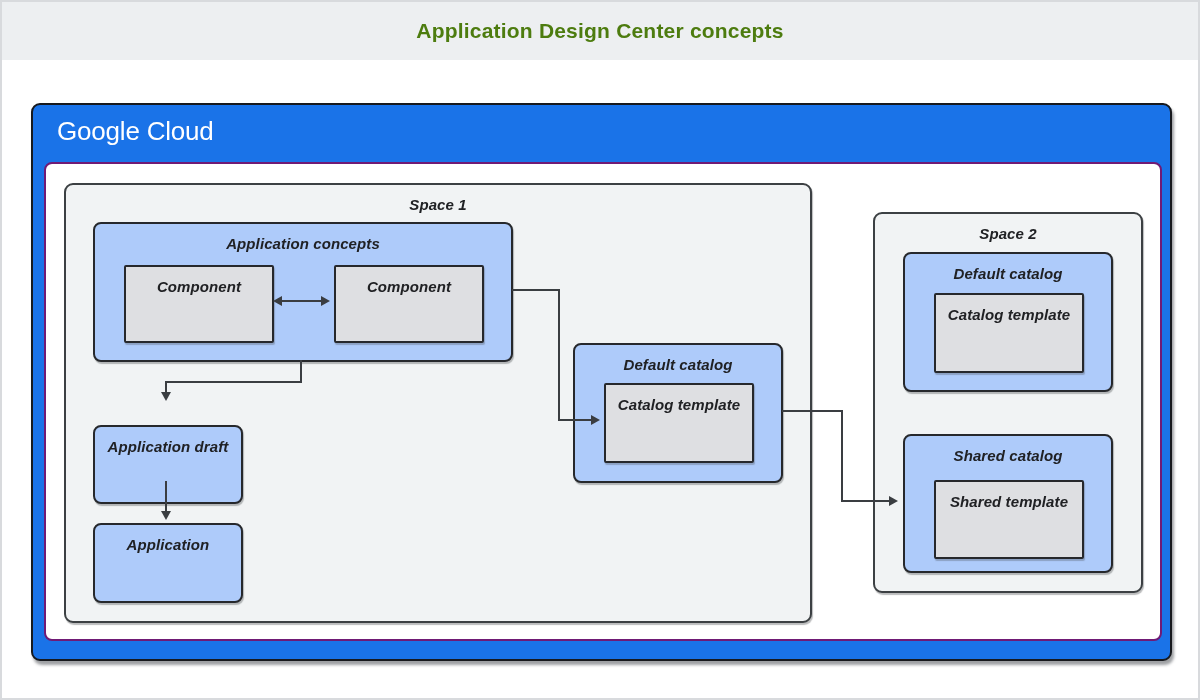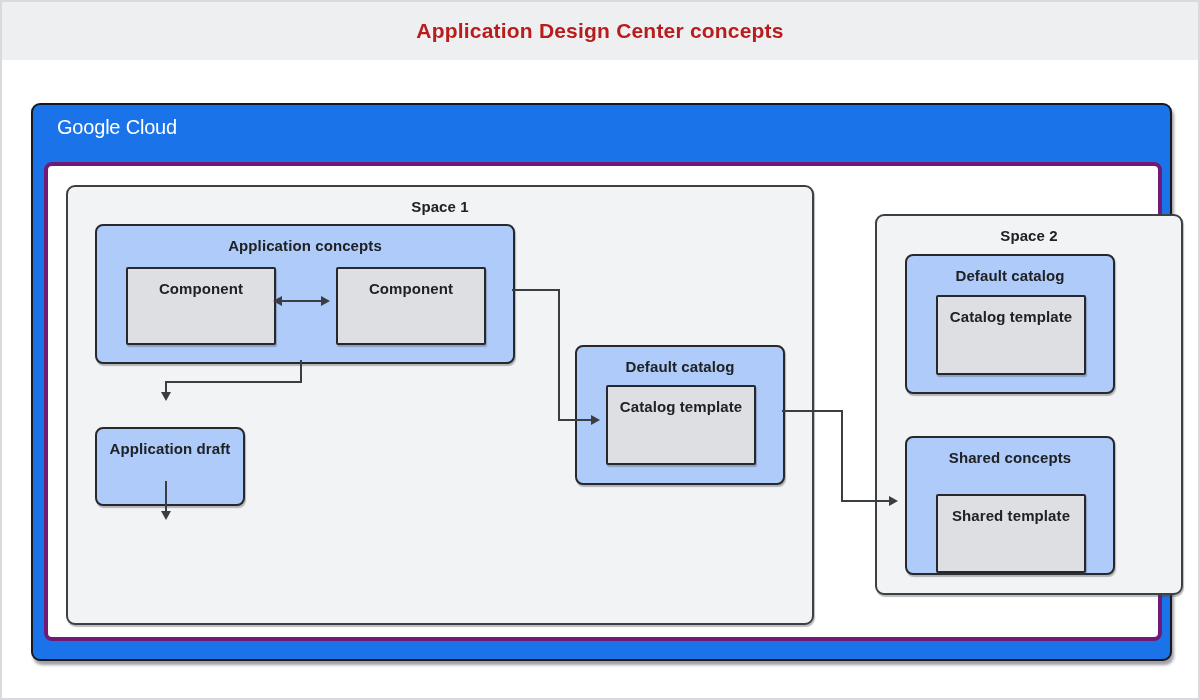--- a/index.html
+++ b/index.html
@@ -6,34 +6,34 @@
   .page{
     position:relative;width:1200px;height:700px;box-sizing:border-box;
     background:#ffffff;border:2px solid #d8dadd;overflow:hidden;
     font-family:"Liberation Sans","DejaVu Sans",sans-serif;color:#202124;
   }
   
   .titlebar{
     position:absolute;left:0;top:0;width:100%;height:58px;
     background:#edeff1;display:flex;align-items:center;justify-content:center;
   }
-  .titlebar h1{margin:0;font-size:21px;font-weight:700;color:#b91c1c;letter-spacing:.2px;}
+  .titlebar h1{margin:0;font-size:21px;font-weight:700;color:#4d7c0f;letter-spacing:.2px;}
   
   .gcp{
     position:absolute;left:29px;top:101px;width:1141px;height:558px;box-sizing:border-box;
     background:#1a73e8;border:2px solid #17191d;border-radius:9px;
     box-shadow:2px 4px 3px rgba(95,99,104,.6);
   }
   .gcp-logo{
     position:absolute;left:24px;top:11px;color:#ffffff;
-    font-size:20px;font-weight:500;letter-spacing:-.2px;white-space:nowrap;
+    font-size:26px;font-weight:500;letter-spacing:-.2px;white-space:nowrap;
   }
   .canvas{
     position:absolute;left:11px;top:57px;width:1118px;height:479px;box-sizing:border-box;
-    background:#ffffff;border:4px solid #701a75;border-radius:8px;
+    background:#ffffff;border:2px solid #701a75;border-radius:8px;font-style:italic;
   }
   
   .space{
     position:absolute;box-sizing:border-box;background:#f1f3f4;
     border:2px solid #3c4043;border-radius:9px;box-shadow:1px 2px 1px rgba(60,64,67,.35);
   }
   .box-blue{
     position:absolute;box-sizing:border-box;background:#aecbfa;
     border:2px solid #26282c;border-radius:8px;box-shadow:1px 2px 1px rgba(60,64,67,.35);
   }
@@ -77,42 +77,45 @@
           </div>
           <div class="box-gray" style="left:239px;top:41px;width:150px;height:78px;">
             <span class="lbl">Component</span>
           </div>
         </div>
 
         <div class="box-blue" style="left:27px;top:219px;width:150px;height:79px;margin-top:21px;">
           <span class="lbl">Application draft</span>
         </div>
 
+        <div class="box-blue" style="left:27px;top:338px;width:150px;height:80px;">
+          <span class="lbl">Application</span>
+        </div>
 
         <div class="box-blue" style="left:507px;top:158px;width:210px;height:140px;">
           <span class="lbl">Default catalog</span>
           <div class="box-gray" style="left:29px;top:38px;width:150px;height:80px;">
             <span class="lbl">Catalog template</span>
           </div>
         </div>
       </section>
 
-      <section class="space" style="left:827px;top:48px;width:308px;height:381px;">
+      <section class="space" style="left:827px;top:48px;width:270px;height:381px;">
         <span class="lbl">Space 2</span>
 
         <div class="box-blue" style="left:28px;top:38px;width:210px;height:140px;">
           <span class="lbl">Default catalog</span>
           <div class="box-gray" style="left:29px;top:39px;width:150px;height:80px;">
             <span class="lbl">Catalog template</span>
           </div>
         </div>
 
         <div class="box-blue" style="left:28px;top:220px;width:210px;height:139px;">
-          <span class="lbl">Shared concepts</span>
-          <div class="box-gray" style="left:29px;top:56px;width:150px;height:79px;">
+          <span class="lbl">Shared catalog</span>
+          <div class="box-gray" style="left:29px;top:44px;width:150px;height:79px;">
             <span class="lbl">Shared template</span>
           </div>
         </div>
       </section>
 
     </div>
   </div>
 
   <div class="connectors">
 

